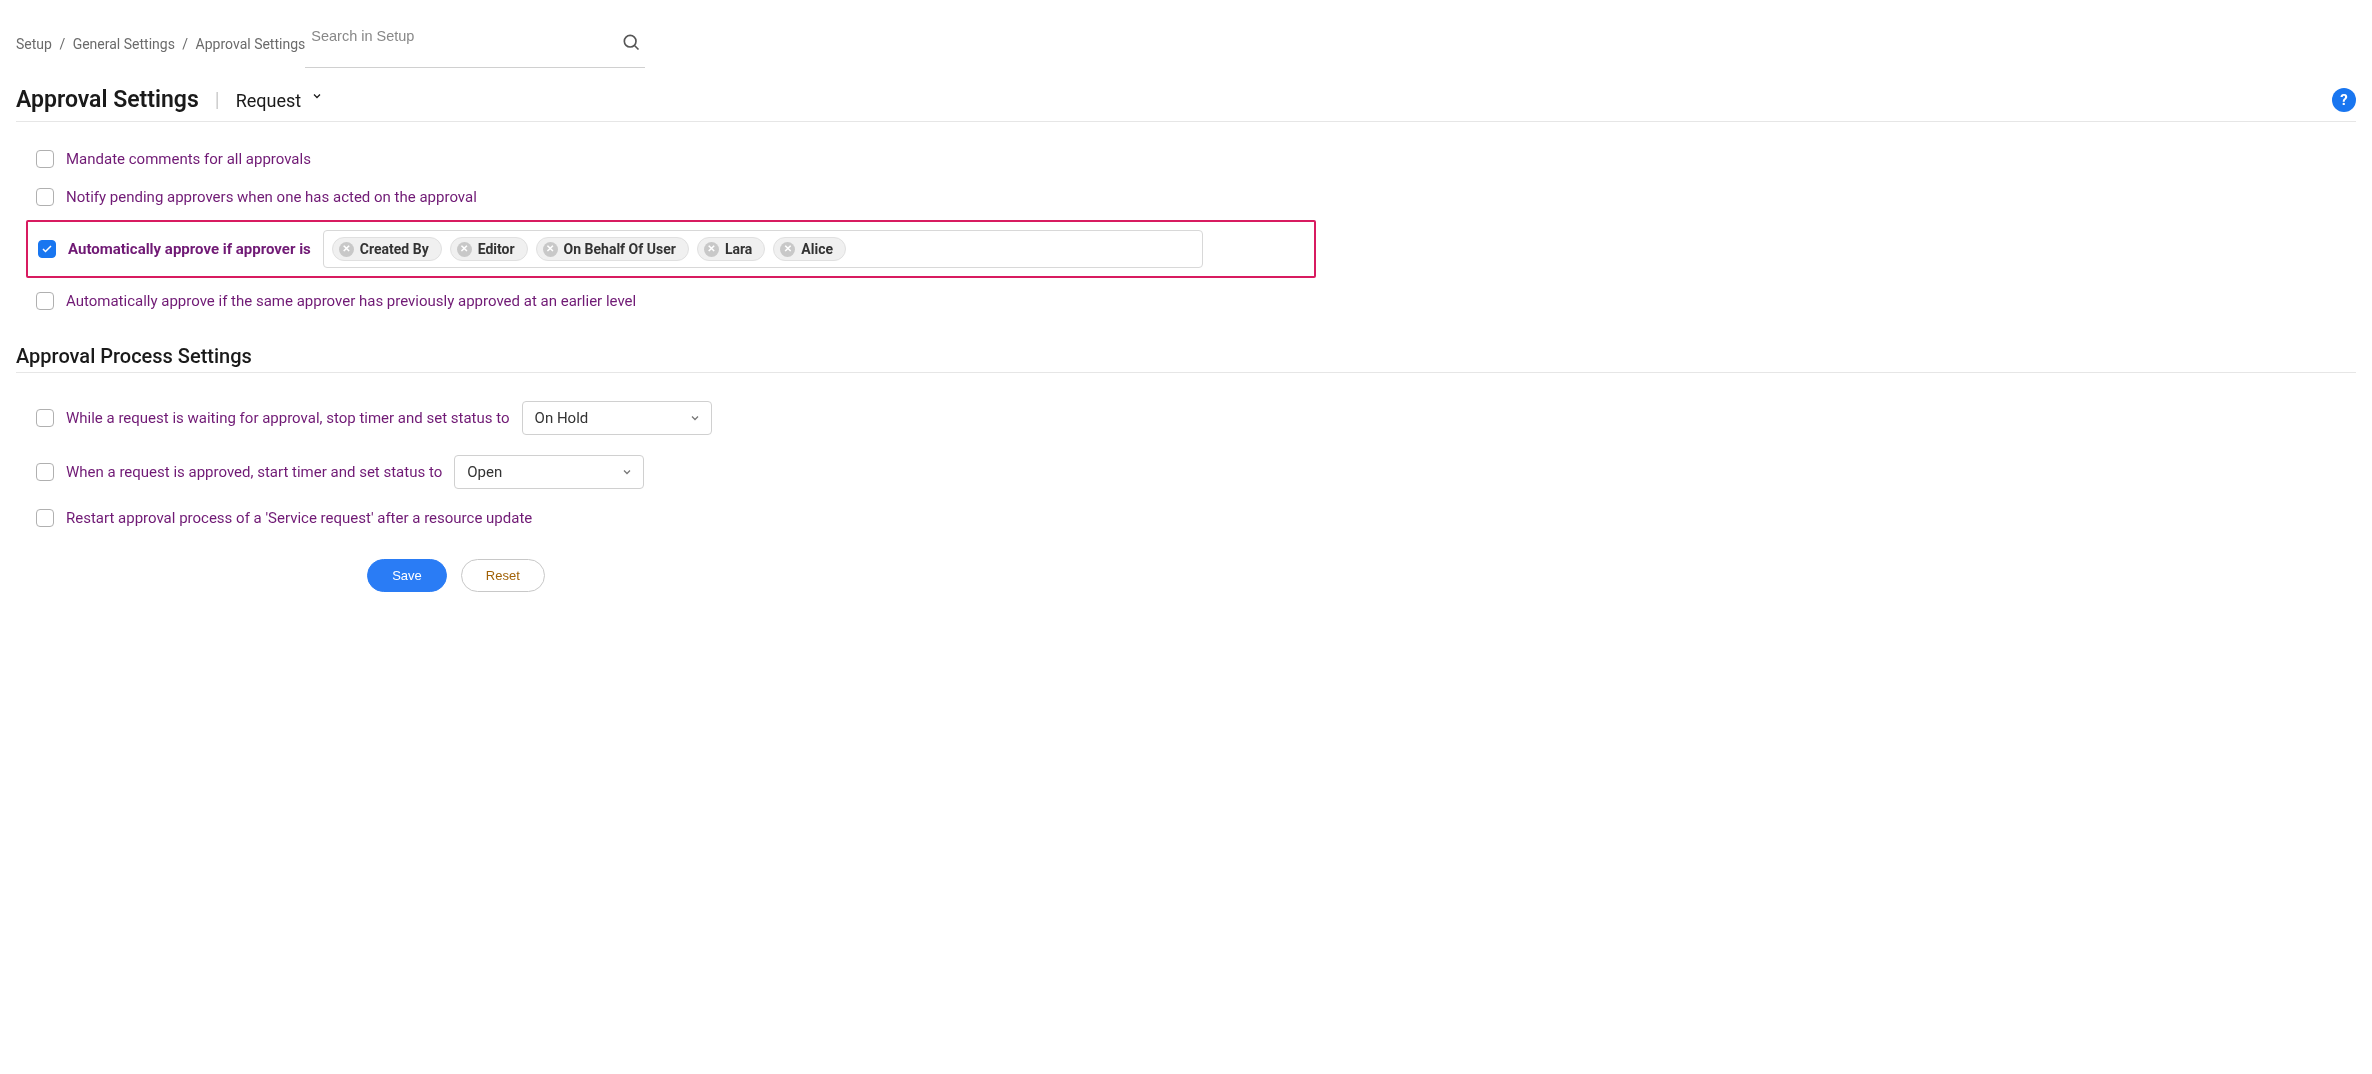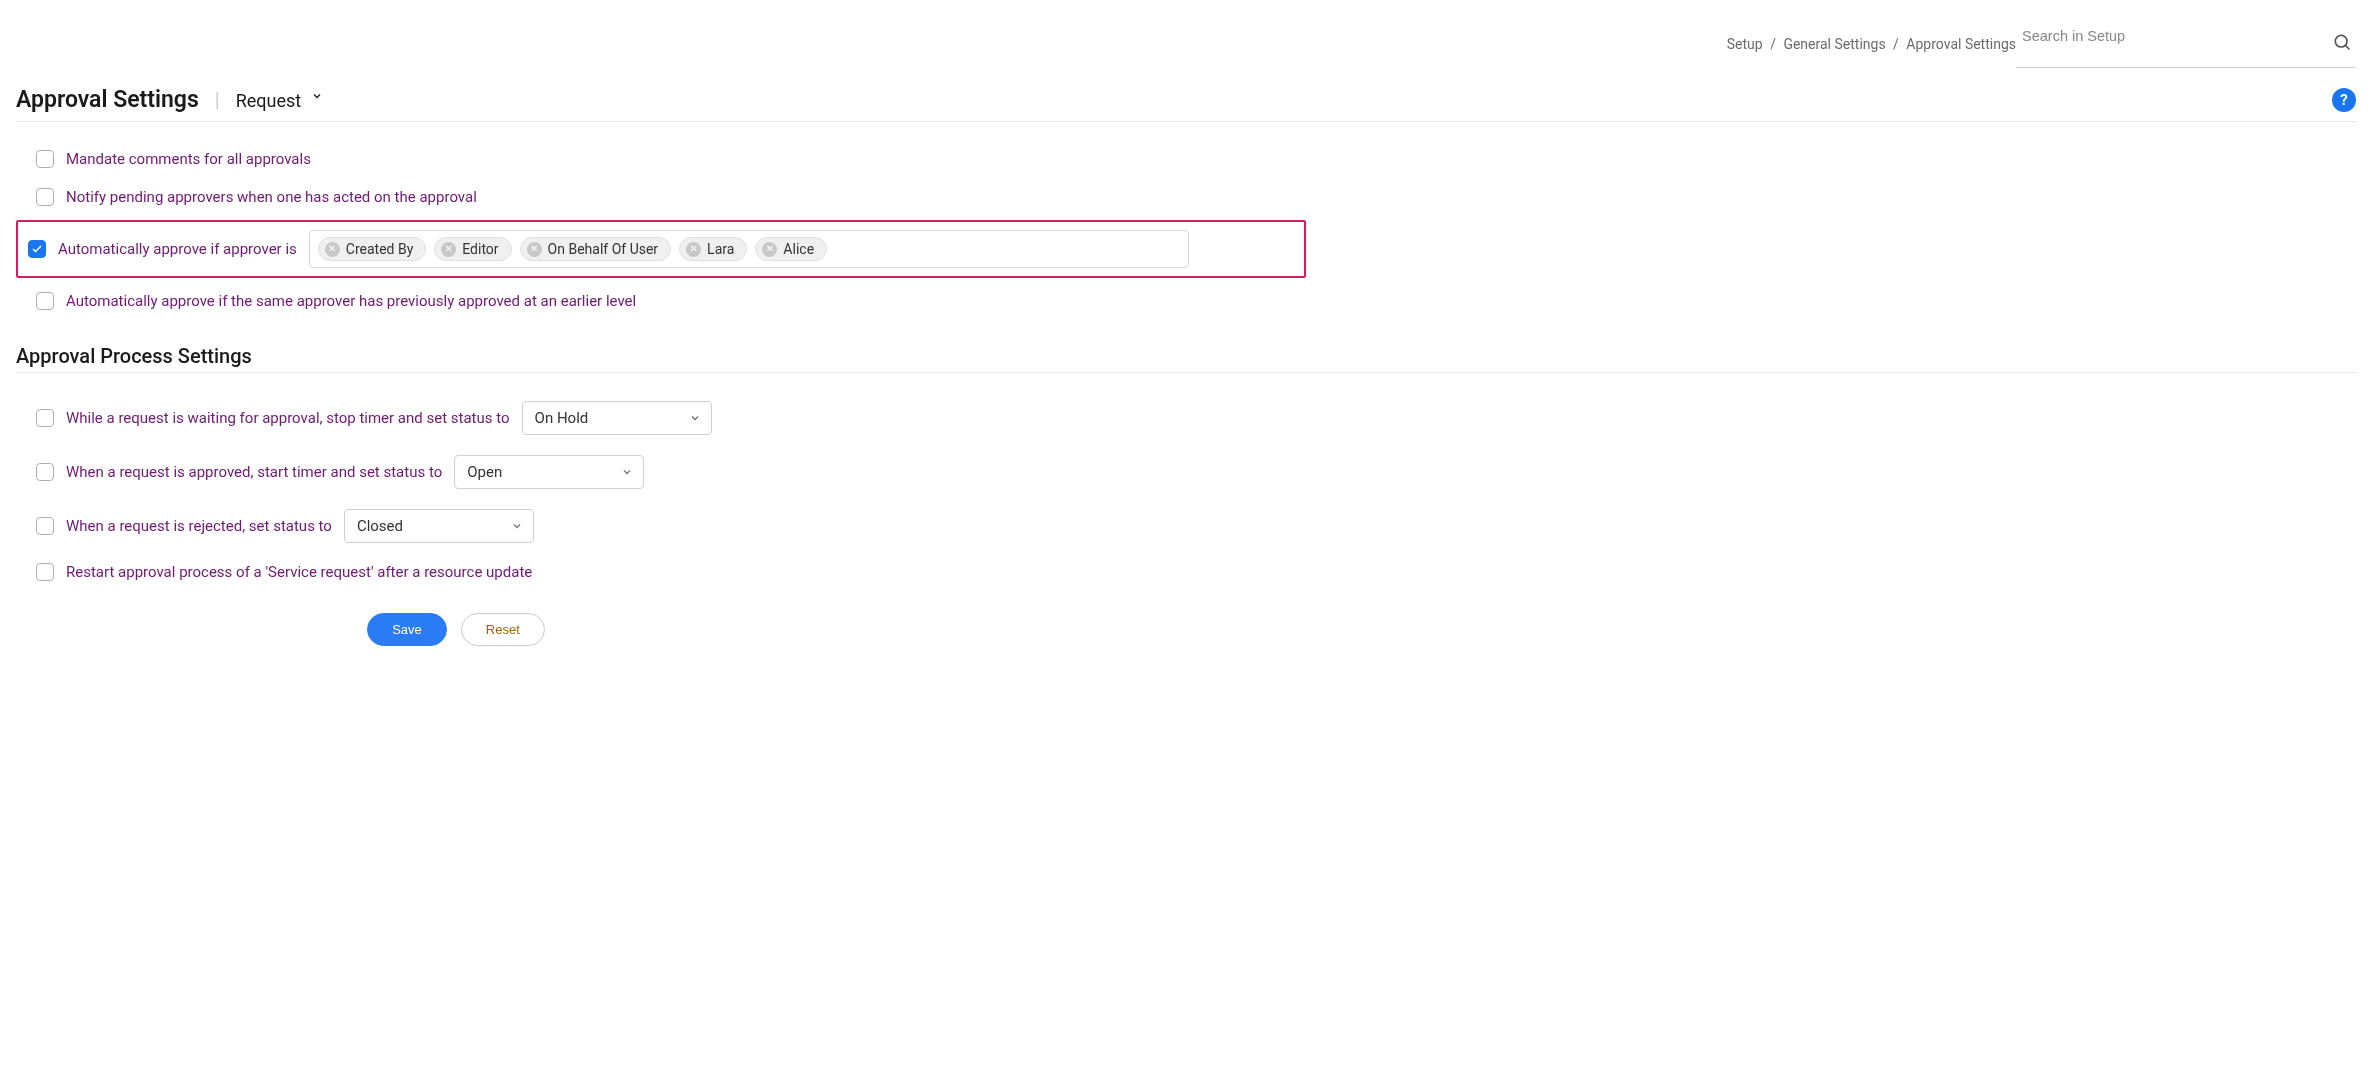--- a/index.html
+++ b/index.html
@@ -9,21 +9,21 @@
     }
     body {
       font-family: -apple-system, BlinkMacSystemFont, "Segoe UI", Roboto, Helvetica, Arial, sans-serif;
       background: #fff;
       color: #1a1a1a;
       padding: 20px 16px;
       font-size: 14.5px;
     }
     .topbar {
       display: flex;
-      justify-content: flex-end;
+      justify-content: flex-start;
       align-items: center;
       margin-bottom: 18px;
     }
     .breadcrumb {
       color: #6b6b6b;
       font-size: 14px;
     }
     .breadcrumb .sep {
       margin: 0 4px;
     }
@@ -281,21 +281,21 @@
 
   <div class="setting-row">
     <div class="checkbox">
       
     </div>
     <span class="setting-label">Notify pending approvers when one has acted on the approval</span>
   </div>
 
 </div>
 
-<div class="highlight-row" style="margin-right:auto; max-width:1290px;">
+<div class="highlight-row" style="margin-left:10px; margin-right:auto; max-width:1290px;font-weight:bold;">
   <div class="checkbox checked">
     <svg width="12" height="12" viewBox="0 0 24 24" fill="none" stroke="#fff" stroke-width="3">
         <polyline points="20 6 9 17 4 12"></polyline>
       </svg>
   </div>
   <span class="setting-label">Automatically approve if approver is</span>
   <div class="tag-input">
     <span class="tag">
       <span class="tag-remove">✕</span>
       <span>Created By</span>
@@ -352,32 +352,20 @@
     </div>
     <span class="setting-label">When a request is approved, start timer and set status to</span>
     <div class="select" style="min-width:190px;">
       <span>Open</span>
       <svg class="chev" width="12" height="12" viewBox="0 0 24 24" fill="none" stroke="currentColor" stroke-width="2.5">
           <polyline points="6 9 12 15 18 9"></polyline>
         </svg>
     </div>
   </div>
 
-  <div class="setting-row">
-    <div class="checkbox">
-      
-    </div>
-    <span class="setting-label">When a request is rejected, set status to</span>
-    <div class="select" style="min-width:190px;">
-      <span>Closed</span>
-      <svg class="chev" width="12" height="12" viewBox="0 0 24 24" fill="none" stroke="currentColor" stroke-width="2.5">
-          <polyline points="6 9 12 15 18 9"></polyline>
-        </svg>
-    </div>
-  </div>
 
   <div class="setting-row">
     <div class="checkbox">
       
     </div>
     <span class="setting-label">Restart approval process of a 'Service request' after a resource update</span>
   </div>
 
 </div>
 

